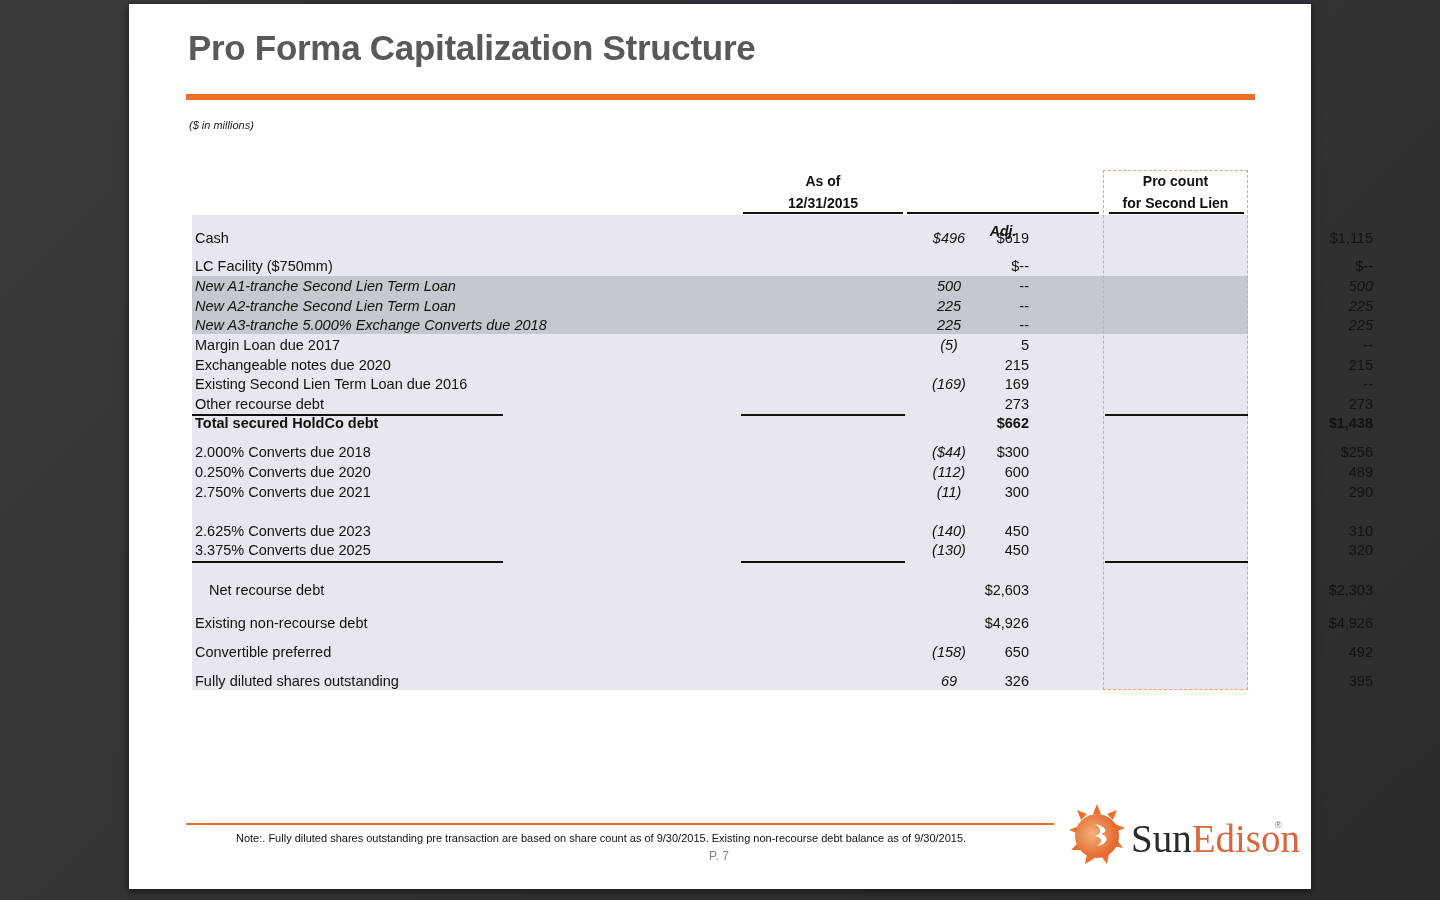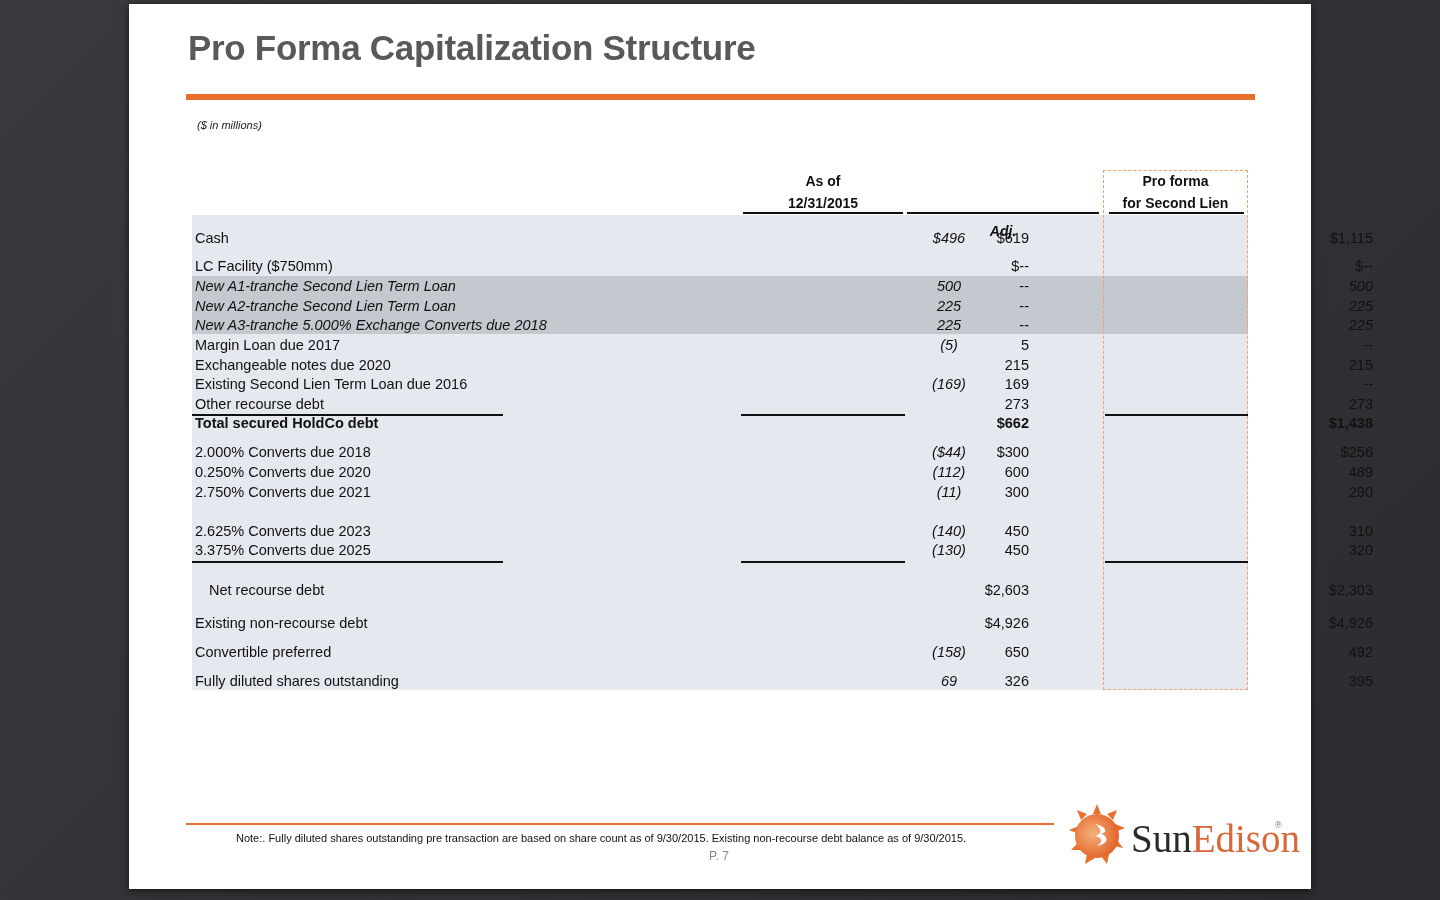--- a/index.html
+++ b/index.html
@@ -18,21 +18,21 @@
     position:absolute; left:59px; top:24px;
     font-size:35px; font-weight:bold; color:#58595b; letter-spacing:-0.3px;
     white-space:nowrap;
   }
   .title-rule {
     position:absolute; left:57px; top:90px; width:1069px; height:6px;
     background:#e8702a;
   }
   .units {
     position:absolute; left:60px; top:115px;
-    font-size:11px; font-style:italic; color:#222;margin-left:8px;
+    font-size:11px; font-style:italic; color:#222;
   }
   .band {
     position:absolute; background:#e6e8ef;
   }
   .band-dark {
     position:absolute; background:#c3c9ce;
   }
   .hdr {
     position:absolute; font-size:14px; font-weight:bold; color:#111;
     text-align:center; line-height:22px;
@@ -83,21 +83,21 @@
   <div class="units">($ in millions)</div>
 
   <div class="band" style="left:63px; top:211px; width:1056px; height:475px;"></div>
   <div class="band-dark" style="left:63px; top:272px; width:1056px; height:58px;"></div>
 
   <div class="hdr" style="left:614px; top:166px; width:160px;">As of</div>
   <div class="hdr" style="left:614px; top:188px; width:160px;">12/31/2015</div>
   <div class="hdr-rule" style="left:614px; top:208px; width:160px;"></div>
   <div class="hdr" style="left:778px; top:188px; width:192px; font-style:italic;margin-top:28px;">Adj.</div>
   <div class="hdr-rule" style="left:778px; top:208px; width:192px;"></div>
-  <div class="hdr" style="left:976px; top:166px; width:141px;">Pro forma</div>
+  <div class="hdr" style="left:976px; top:166px; width:141px;">Pro count</div>
   <div class="hdr" style="left:976px; top:188px; width:141px;">for Second Lien</div>
   <div class="hdr-rule" style="left:980px; top:208px; width:135px;"></div>
 
   <div class="proforma-box"></div>
 
   <div class="row" style="top:224px;">
     <span class="lbl">Cash</span>
     <span class="c1">$619</span>
     <span class="c2">$496</span>
     <span class="c3">$1,115</span>

